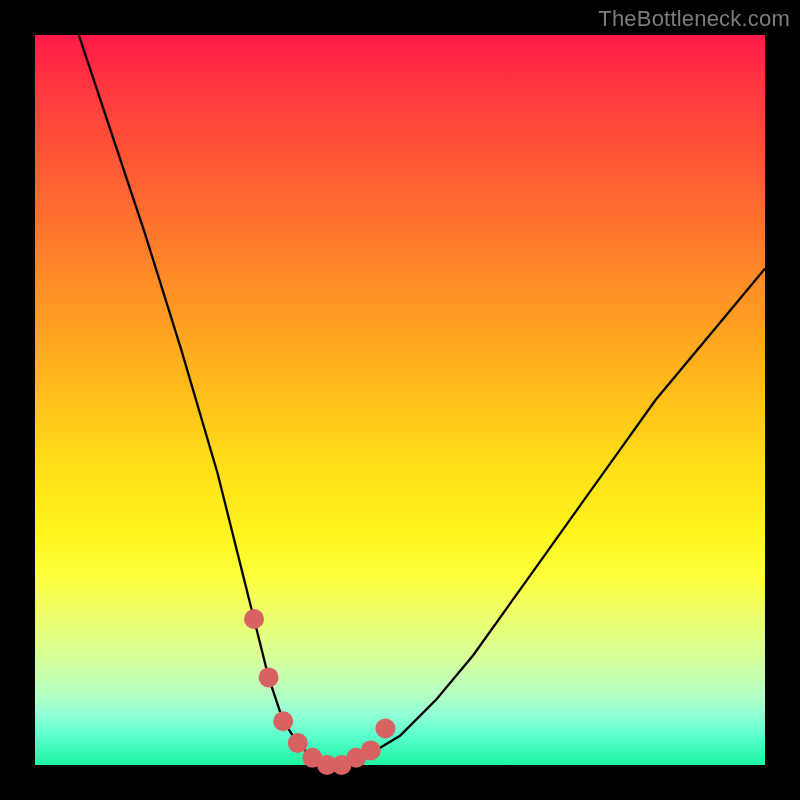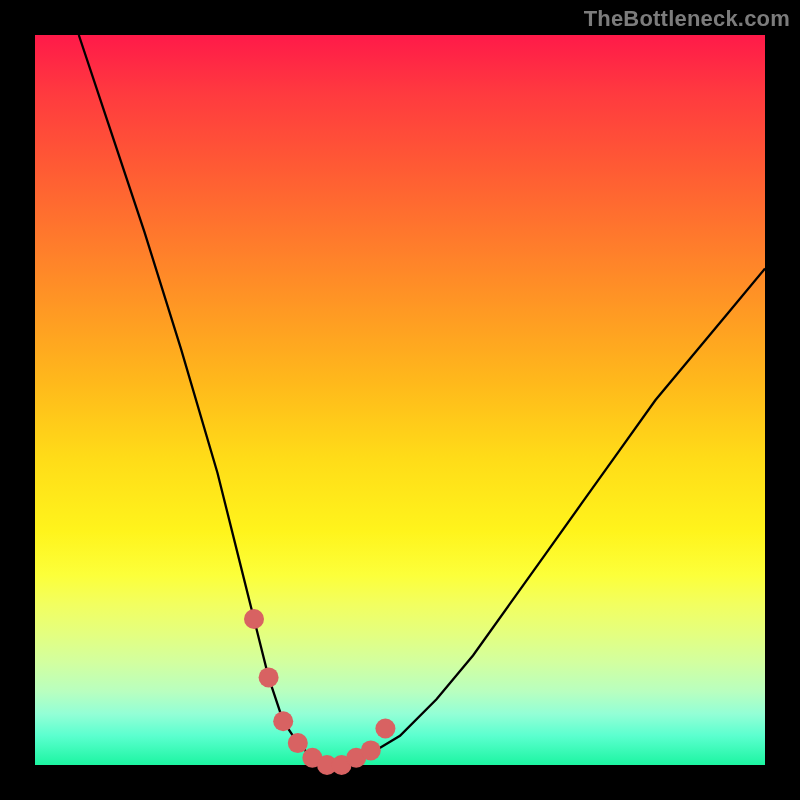--- a/index.html
+++ b/index.html
@@ -40,21 +40,21 @@
       #93ffd6 93%,
       #5bffcf 96%,
       #1cf5a1 100%);
   }
   .watermark {
     position: absolute;
     top: 6px;
     right: 10px;
     color: #7c7c7c;
     font-size: 22px;
-    font-weight: 700;
+    font-weight: 400;
     letter-spacing: 0.2px;
   }
   svg.curve {
     position: absolute;
     left: 0;
     top: 0;
     width: 730px;
     height: 730px;
     overflow: visible;
   }

